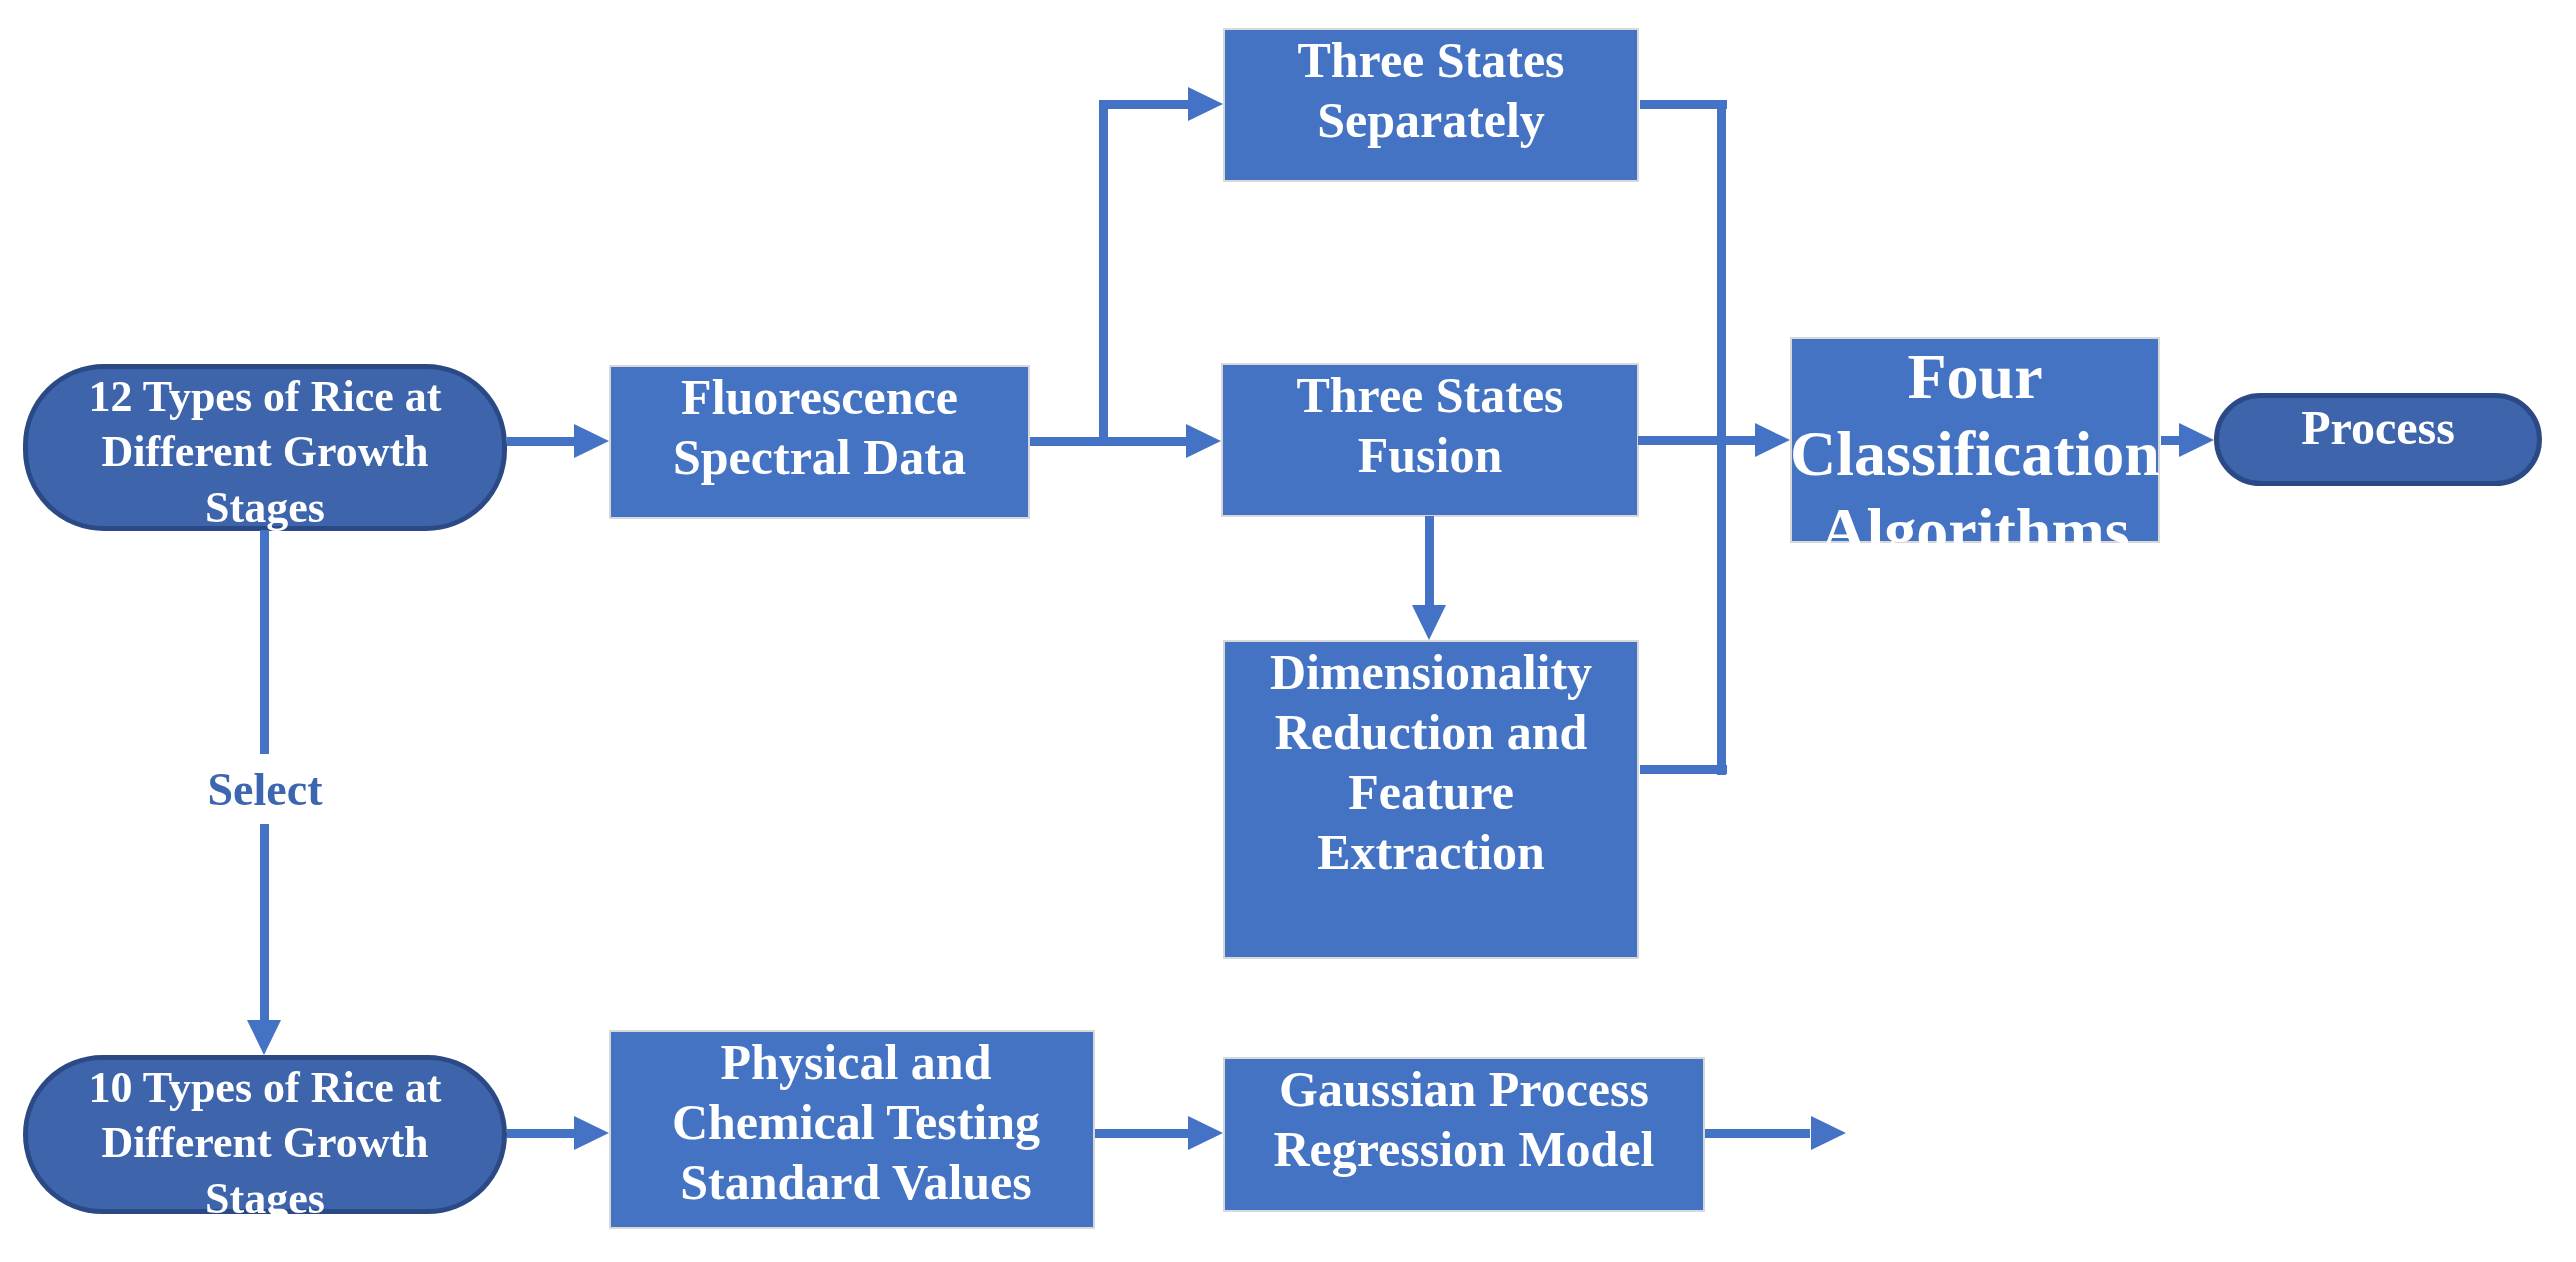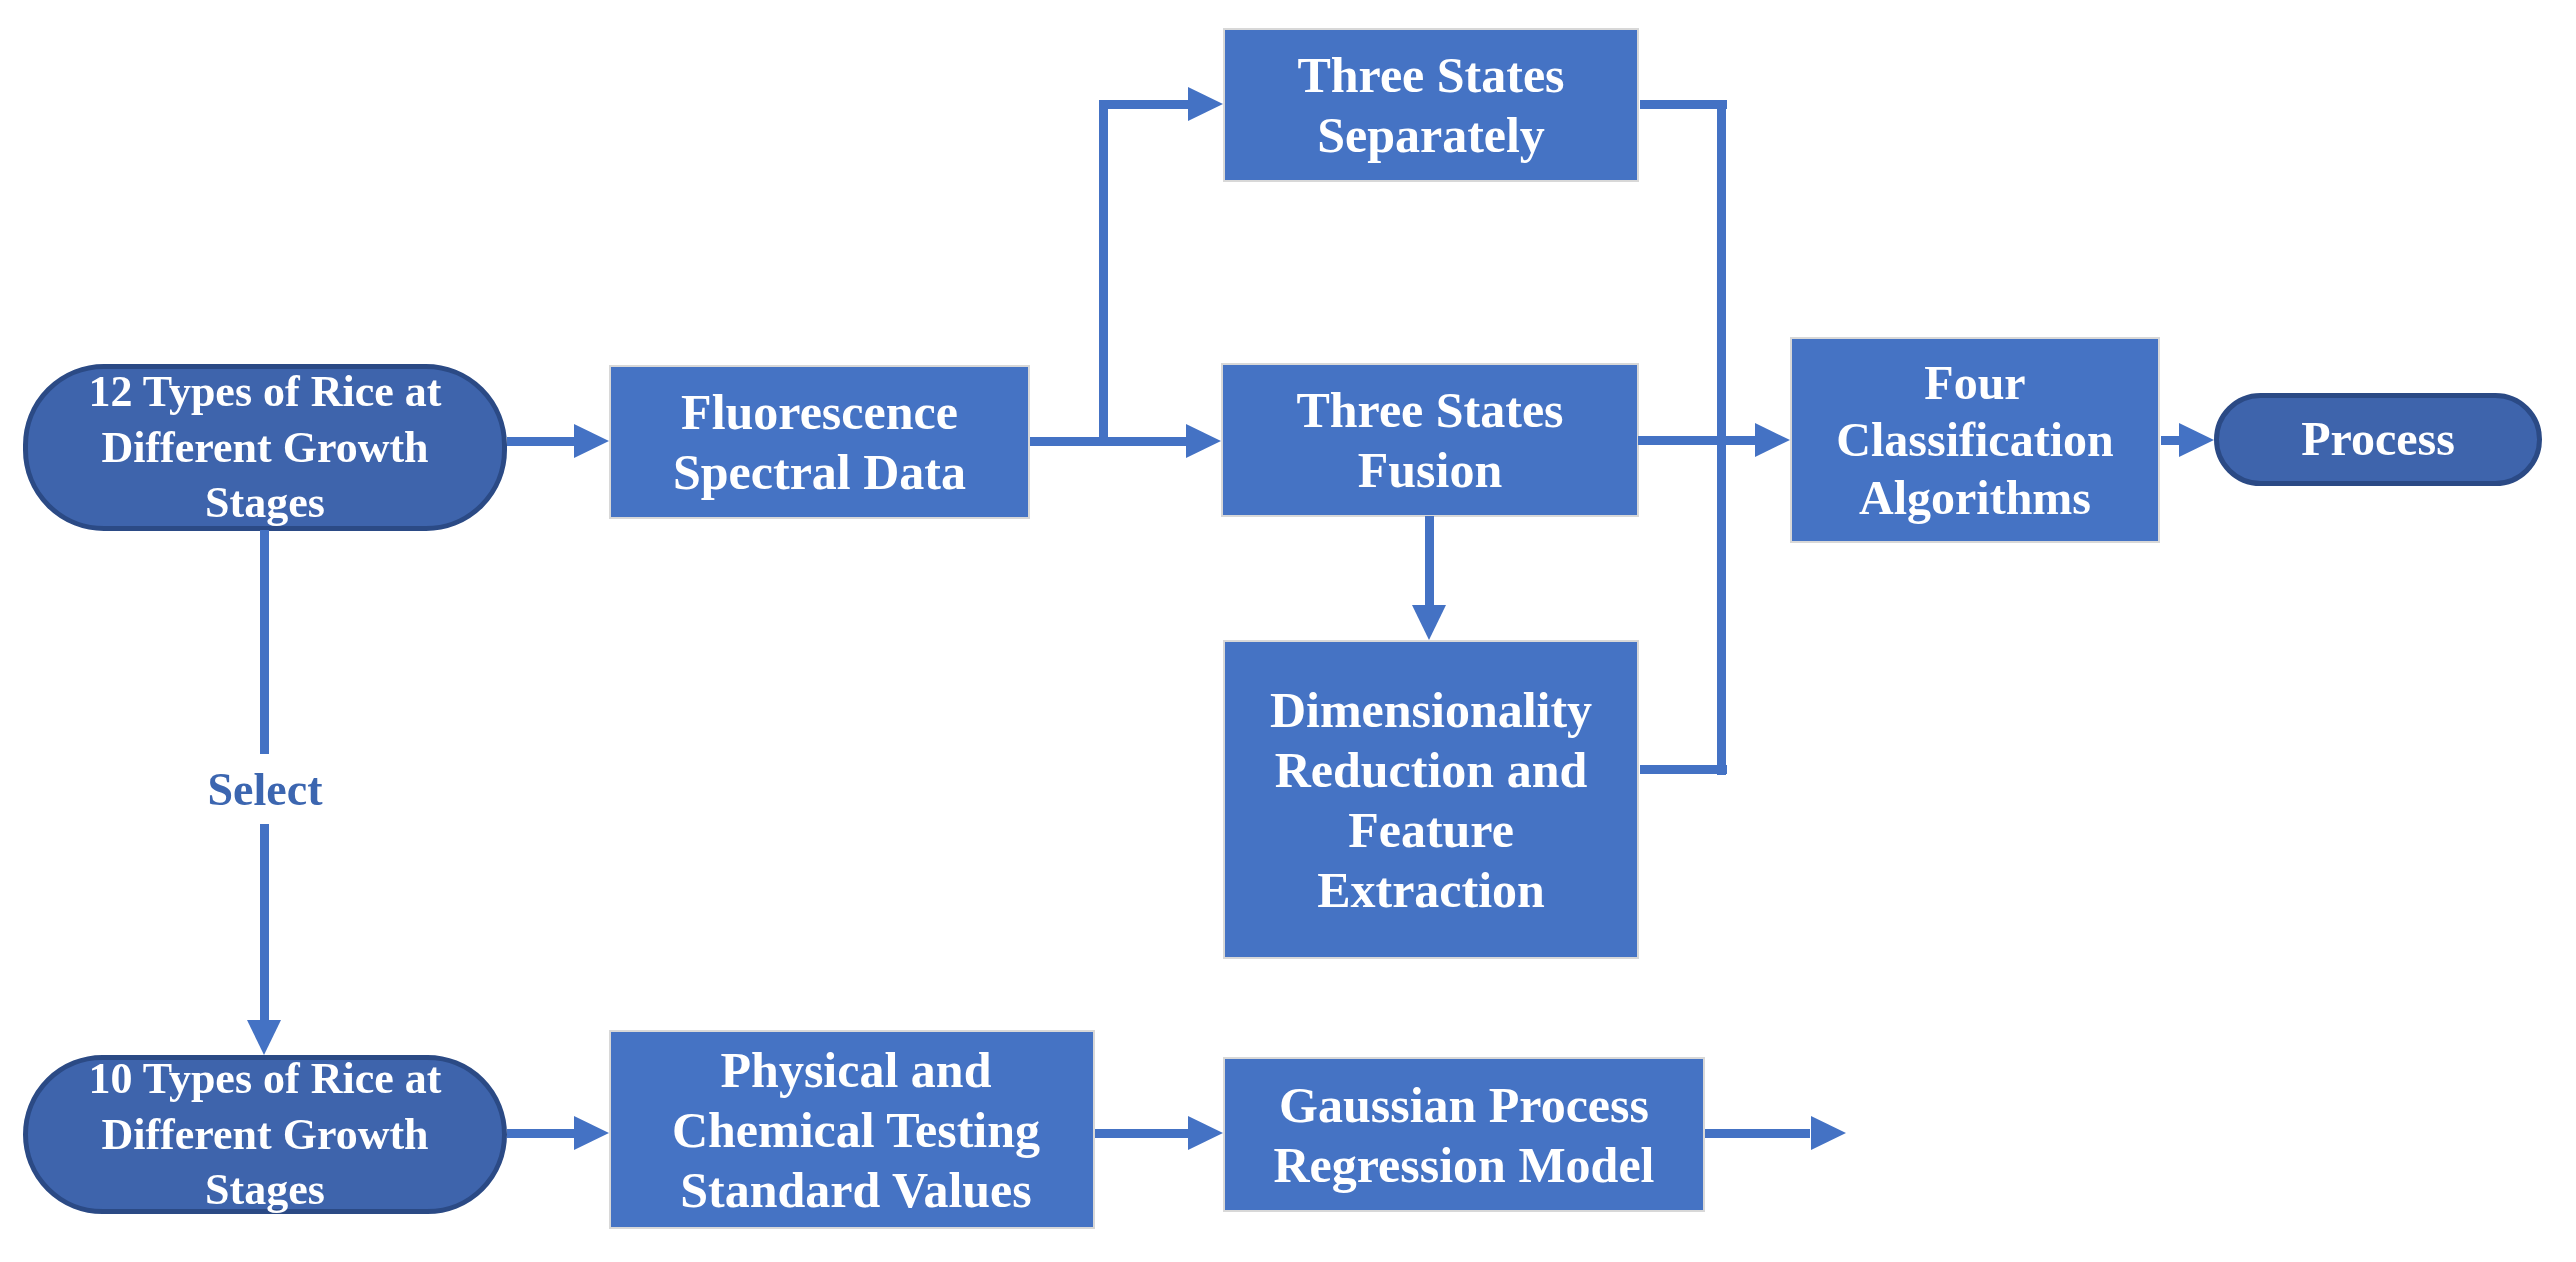--- a/index.html
+++ b/index.html
@@ -15,21 +15,21 @@
   html,body{margin:0;padding:0;background:var(--canvas-bg);}
   .canvas{
     position:relative;
     width:2576px;height:1262px;
     background:var(--canvas-bg);
     font-family:"Liberation Serif","DejaVu Serif",serif;
     overflow:hidden;
   }
   .node{
     position:absolute;
-    display:flex;align-items:center;justify-content:center;
+    display:flex;align-items:flex-start;justify-content:center;
     box-sizing:border-box;
     text-align:center;
     color:var(--label-text);
     font-weight:700;
   }
   .node.rect{
     background:var(--rect-fill);
     border:2.8px solid var(--rect-border);
     font-size:50px;line-height:1.2;
   }
@@ -89,21 +89,21 @@
 Fusion</span>
   </div>
 
   <div class="node rect" style="left:1223px;top:640px;width:416px;height:319px;">
     <span class="lbl">Dimensionality
 Reduction and
 Feature
 Extraction</span>
   </div>
 
-  <div class="node rect" style="left:1790px;top:337px;width:370px;height:206px;font-size:48px;">
+  <div class="node rect" style="left:1790px;top:337px;width:370px;height:206px;font-size:64px;">
     <span class="lbl">Four
 Classification
 Algorithms</span>
   </div>
 
   <div class="node pill" style="left:2214px;top:393px;width:328px;height:93px;border-radius:48px;font-size:48px;">
     <span class="lbl">Process</span>
   </div>
 
   <div class="node pill" style="left:23px;top:1055px;width:484px;height:159px;border-radius:80px;">

